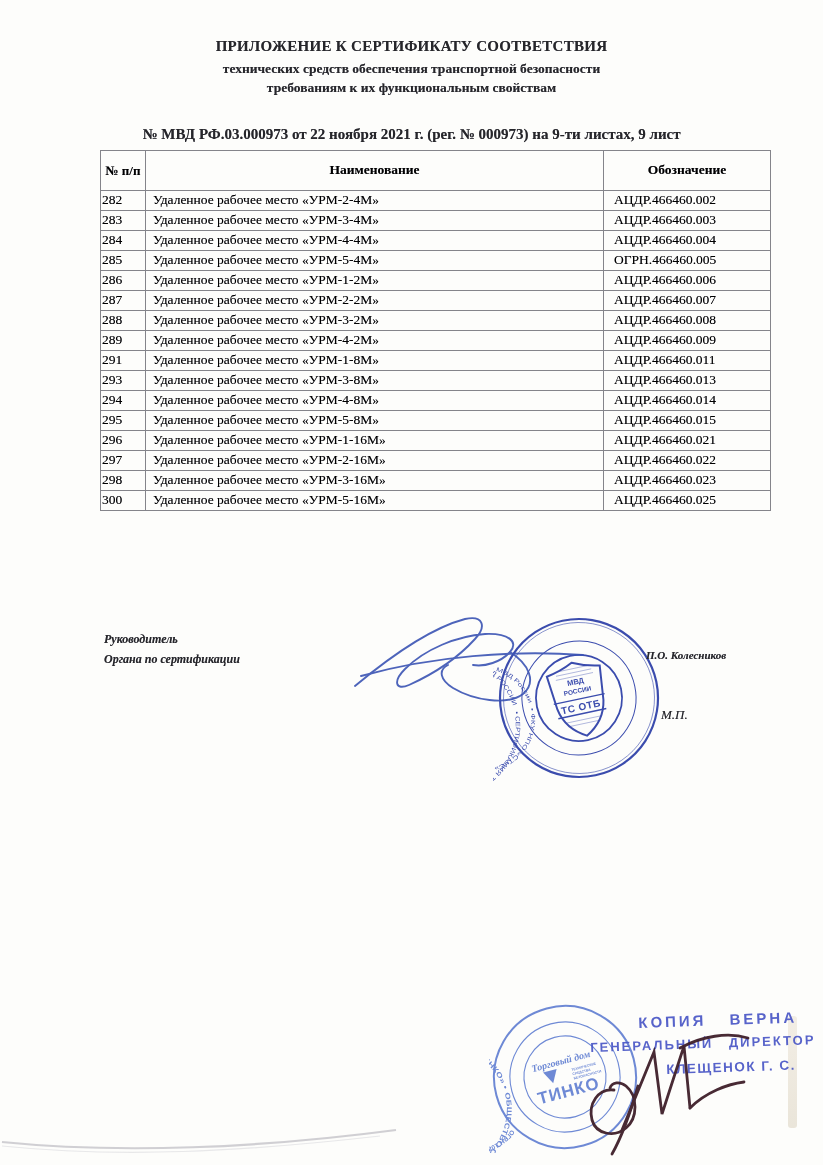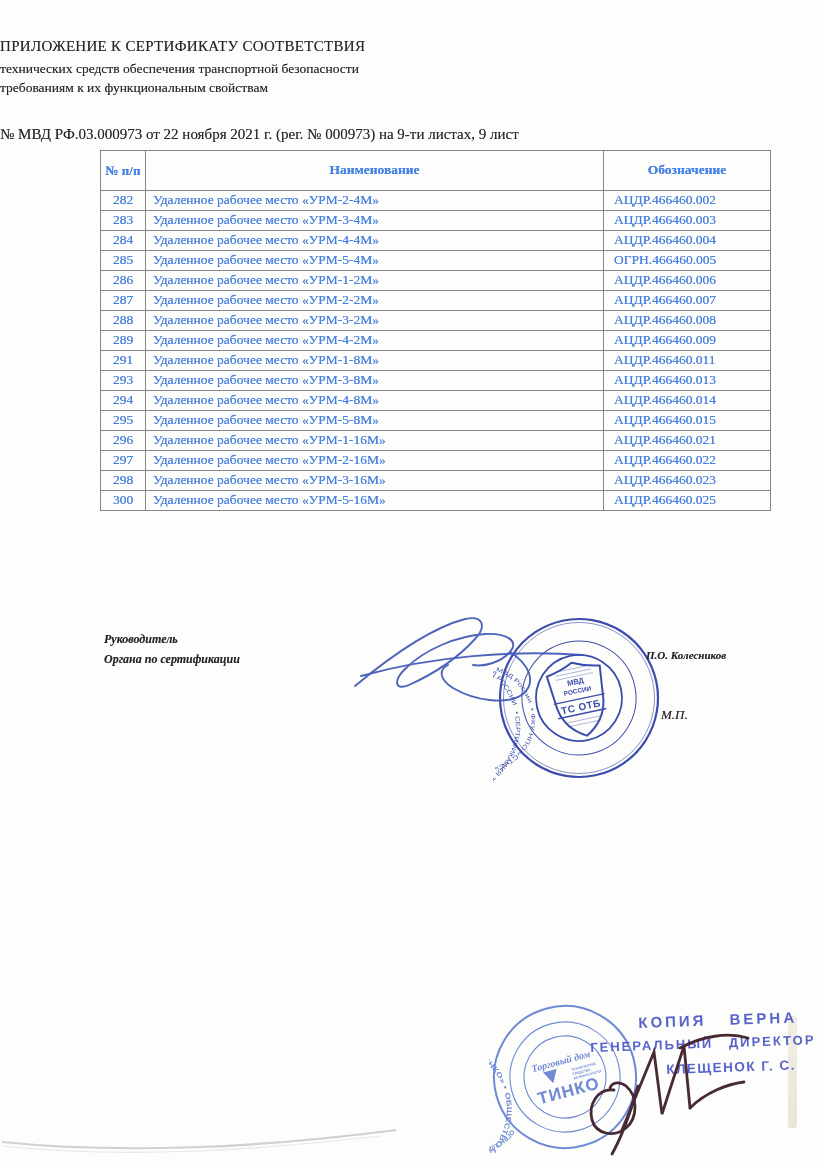--- a/index.html
+++ b/index.html
@@ -5,43 +5,43 @@
   html,body{margin:0;padding:0;}
   body{width:823px;height:1165px;overflow:hidden;background:#ffffff;}
   .page{
     position:relative;width:823px;height:1165px;background:#fdfdfb;
     font-family:"Liberation Serif","DejaVu Serif",serif;color:#26262a;
   }
   .page *{box-sizing:border-box;}
   .scan-text{text-shadow:0 0 .5px rgba(55,55,75,.55);}
 
   
-  .hdr{position:absolute;left:0;right:0;font-weight:normal;}
+  .hdr{position:absolute;left:0;right:0;text-align:center;font-weight:bold;}
   .t1{top:38px;font-size:15px;letter-spacing:.3px;}
   .t2{top:61px;font-size:13.5px;}
   .t3{top:80px;font-size:13.5px;}
   .reg{top:106px;font-size:15px;margin-top:20px;}
 
   
   table.items{
     position:absolute;left:100px;top:150px;width:670px;
-    border-collapse:collapse;font-size:13.5px;color:#3b82f6;
+    border-collapse:collapse;font-size:13.5px;color:#000000;
     table-layout:fixed;
   }
   table.items th,table.items td{
     border:1px solid #84848a;line-height:1.05;overflow:hidden;white-space:nowrap;
   }
   table.items{border:1.5px solid #6c6c72;}
   table.items th{height:40px;font-weight:bold;text-align:center;vertical-align:middle;}
   table.items td{height:20px;vertical-align:middle;}
   .col-num{width:45px;}
   .col-name{width:458px;}
   .col-code{width:167px;}
   th.h-num{white-space:pre-line;font-size:13px;line-height:1.15;}
-  td.c-num{text-align:center;}
+  td.c-num{}
   td.c-name{padding-left:7px;}
   td.c-code{padding-left:10px;margin-top:32px;}
 
   
   .sig-role{
     position:absolute;left:104px;top:630px;font-size:12px;font-weight:bold;
     font-style:italic;line-height:19.5px;
   }
   .signer-name{
     position:absolute;left:646px;top:649px;font-size:11px;font-weight:bold;

